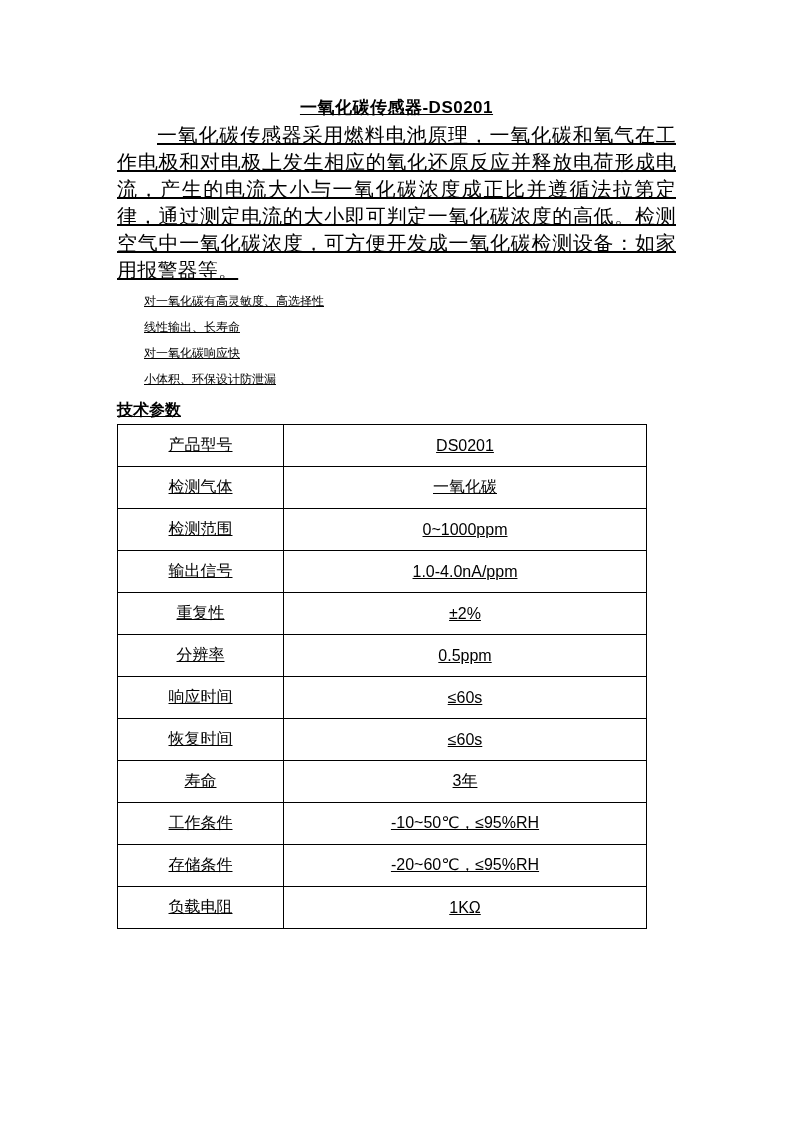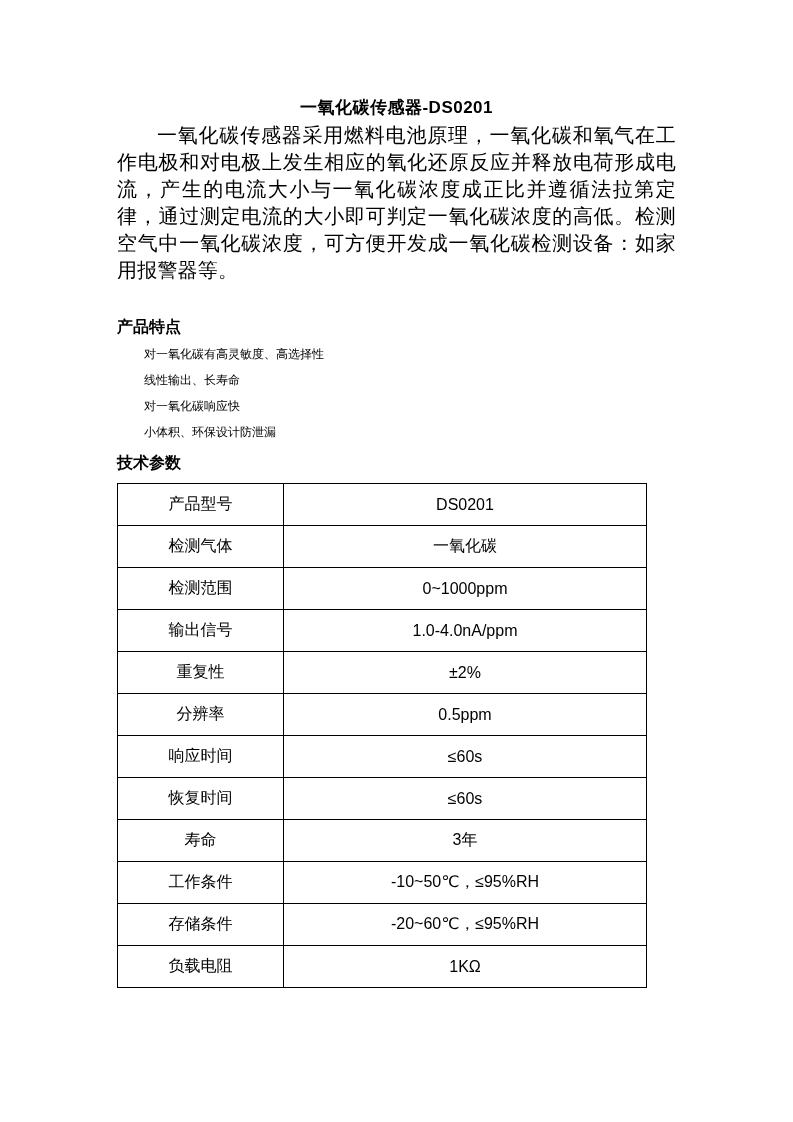--- a/index.html
+++ b/index.html
@@ -11,20 +11,21 @@
     position: relative;
     width: 793px;
     height: 1122px;
     margin: 0 auto;
     background: #ffffff;
     box-sizing: border-box;
     padding: 98px 117px 4px 117px;
     font-family: "Liberation Sans", "DejaVu Sans", sans-serif;
     color: #000000;
     overflow: hidden;
+    text-decoration: underline;
   }
   .doc-title {
     margin: 0;
     font-size: 17px;
     line-height: 20px;
     font-weight: bold;
     text-align: center;
     letter-spacing: 0.5px;
   }
   .section-heading {
@@ -47,21 +48,21 @@
   .feature-list {
     margin: 4px 0 0 0;
     padding: 0 0 0 27px;
     list-style: none;
     font-size: 12px;
     line-height: 26px;
   }
   .heading-specs {
   }
   .specs-table {
-    margin-top: 10px;
+    margin-top: 4px;
     border-collapse: collapse;
     width: 530px;
     table-layout: fixed;
   }
   .specs-table td {
     border: 1px solid #000000;
     height: 41px;
     text-align: center;
     vertical-align: middle;
     font-size: 16px;
@@ -74,21 +75,20 @@
 </head>
 <body>
 
 <div class="page">
 
   <h1 class="doc-title">一氧化碳传感器-DS0201</h1>
 
 
   <p class="intro-para">一氧化碳传感器采用燃料电池原理，一氧化碳和氧气在工作电极和对电极上发生相应的氧化还原反应并释放电荷形成电流，产生的电流大小与一氧化碳浓度成正比并遵循法拉第定律，通过测定电流的大小即可判定一氧化碳浓度的高低。检测空气中一氧化碳浓度，可方便开发成一氧化碳检测设备：如家用报警器等。</p>
 
-  <h2 class="section-heading heading-features">产品特点</h2>
 
   <ul class="feature-list" id="feature-list">
       <li>对一氧化碳有高灵敏度、高选择性</li>
       <li>线性输出、长寿命</li>
       <li>对一氧化碳响应快</li>
       <li>小体积、环保设计防泄漏</li>
     </ul>
 
   <h2 class="section-heading heading-specs">技术参数</h2>
 

